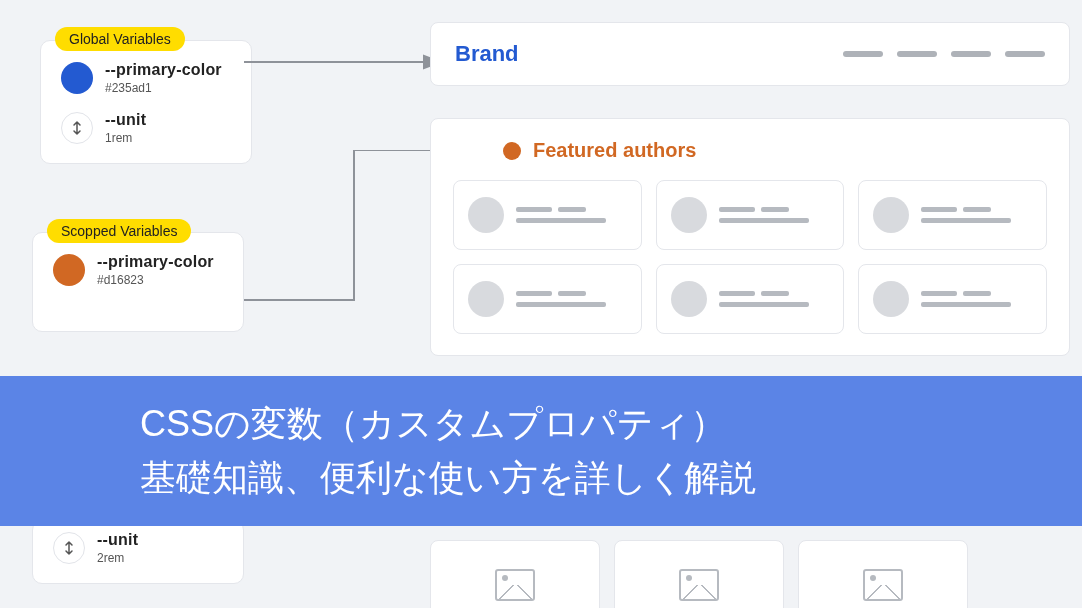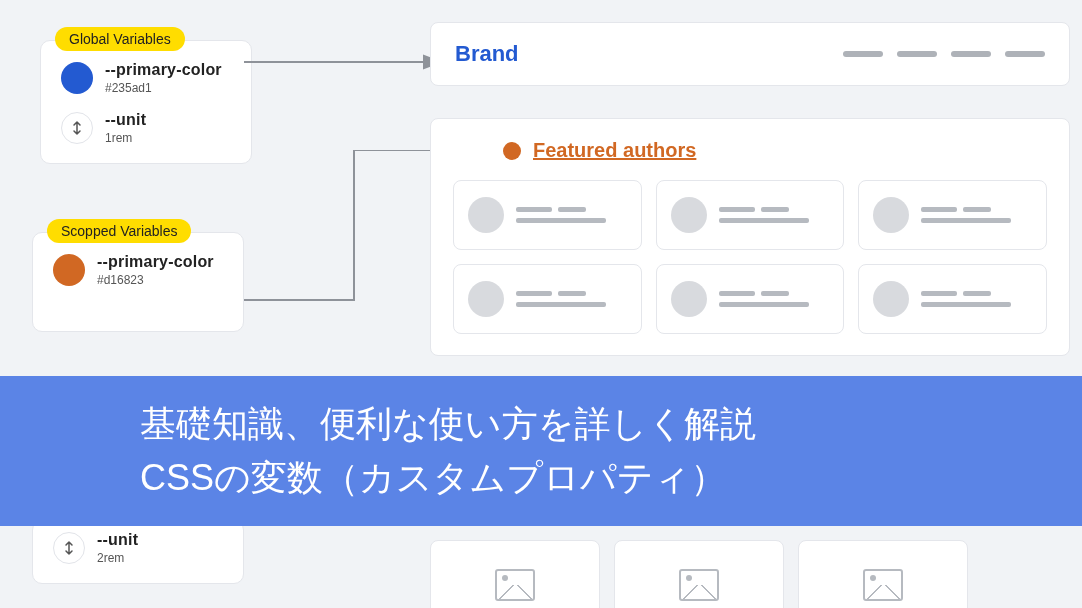--- a/index.html
+++ b/index.html
@@ -67,21 +67,21 @@
   position: absolute;
   top: 118px; left: 430px;
   width: 640px; height: 238px;
   background: #fff;
   border: 1px solid #e4e6eb;
   border-radius: 8px;
   padding: 20px 22px;
 }
 .authors-header { display: flex; align-items: center; gap: 12px; margin-bottom: 18px; margin-left: 50px; }
 .dot-orange { width: 18px; height: 18px; border-radius: 50%; background: #d16823; }
-.authors-title { color: #d16823; font-weight: 700; font-size: 20px; text-decoration: underline; }
+.authors-title { color: #d16823; font-weight: 700; font-size: 20px; }
 .authors-grid { display: grid; grid-template-columns: repeat(3,1fr); gap: 14px; }
 .author-card {
   border: 1px solid #e4e6eb; border-radius: 8px;
   padding: 14px; display: flex; gap: 12px; align-items: center; height: 70px;
 }
 .avatar-skel { width: 36px; height: 36px; border-radius: 50%; background: #d8dade; flex: 0 0 auto; }
 .lines { display: flex; flex-direction: column; gap: 6px; }
 .line-row { display: flex; gap: 6px; }
 .ln { height: 5px; background: #b6bac0; border-radius: 2px; }
 .ln.w1 { width: 36px; } .ln.w2 { width: 28px; } .ln.w3 { width: 90px; }
@@ -265,17 +265,17 @@
       </div>
     <div class="image-card">
         <div class="img-skel"></div>
       </div>
     <div class="image-card">
         <div class="img-skel"></div>
       </div>
   </div>
 
   <div class="title-overlay">
+    <div>CSSの変数（カスタムプロパティ）</div>
     <div>基礎知識、便利な使い方を詳しく解説</div>
-    <div>CSSの変数（カスタムプロパティ）</div>
   </div>
 
 </div>
 
 </body></html>

